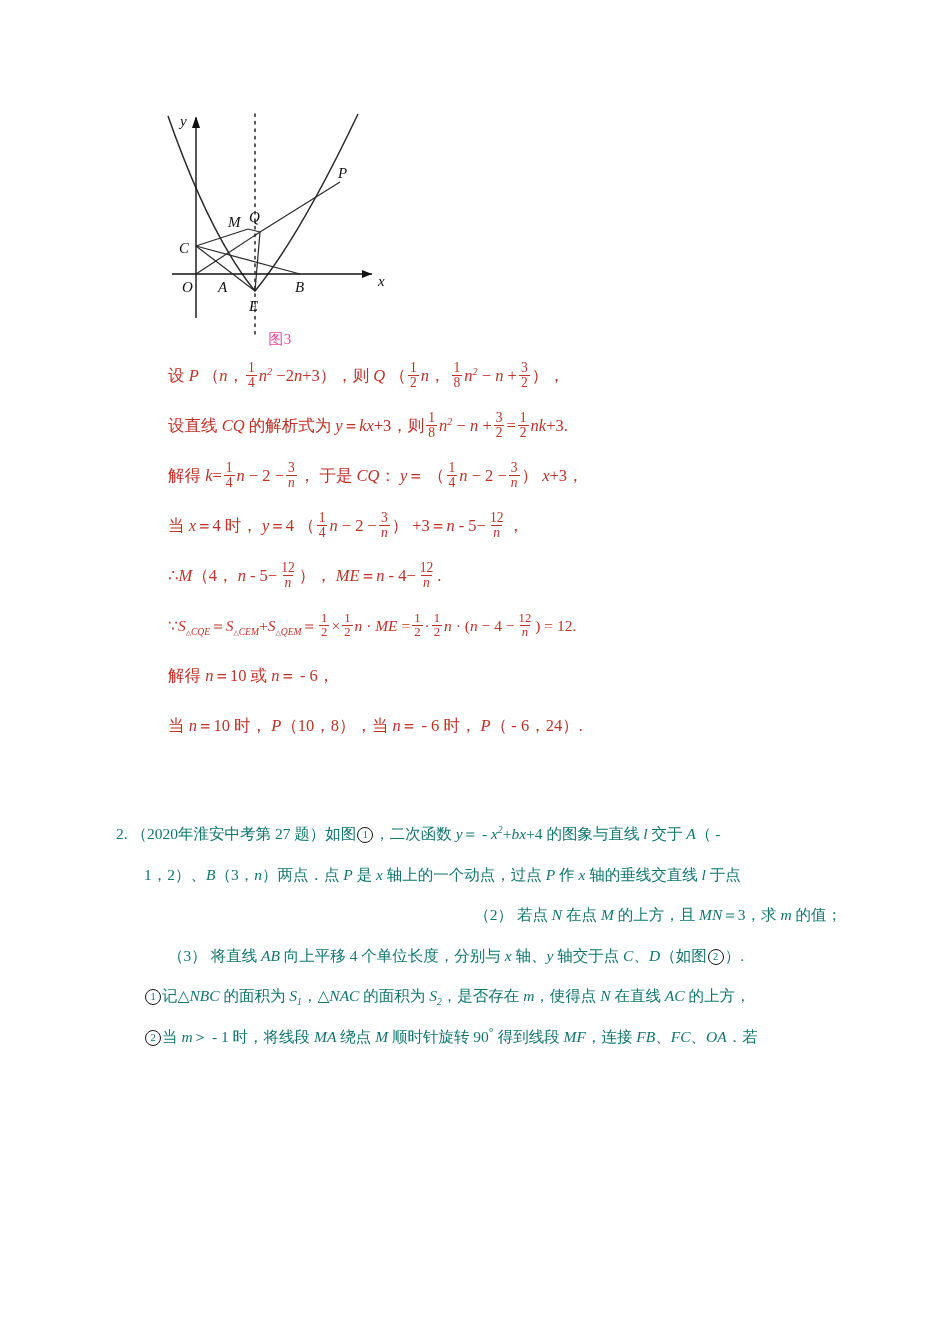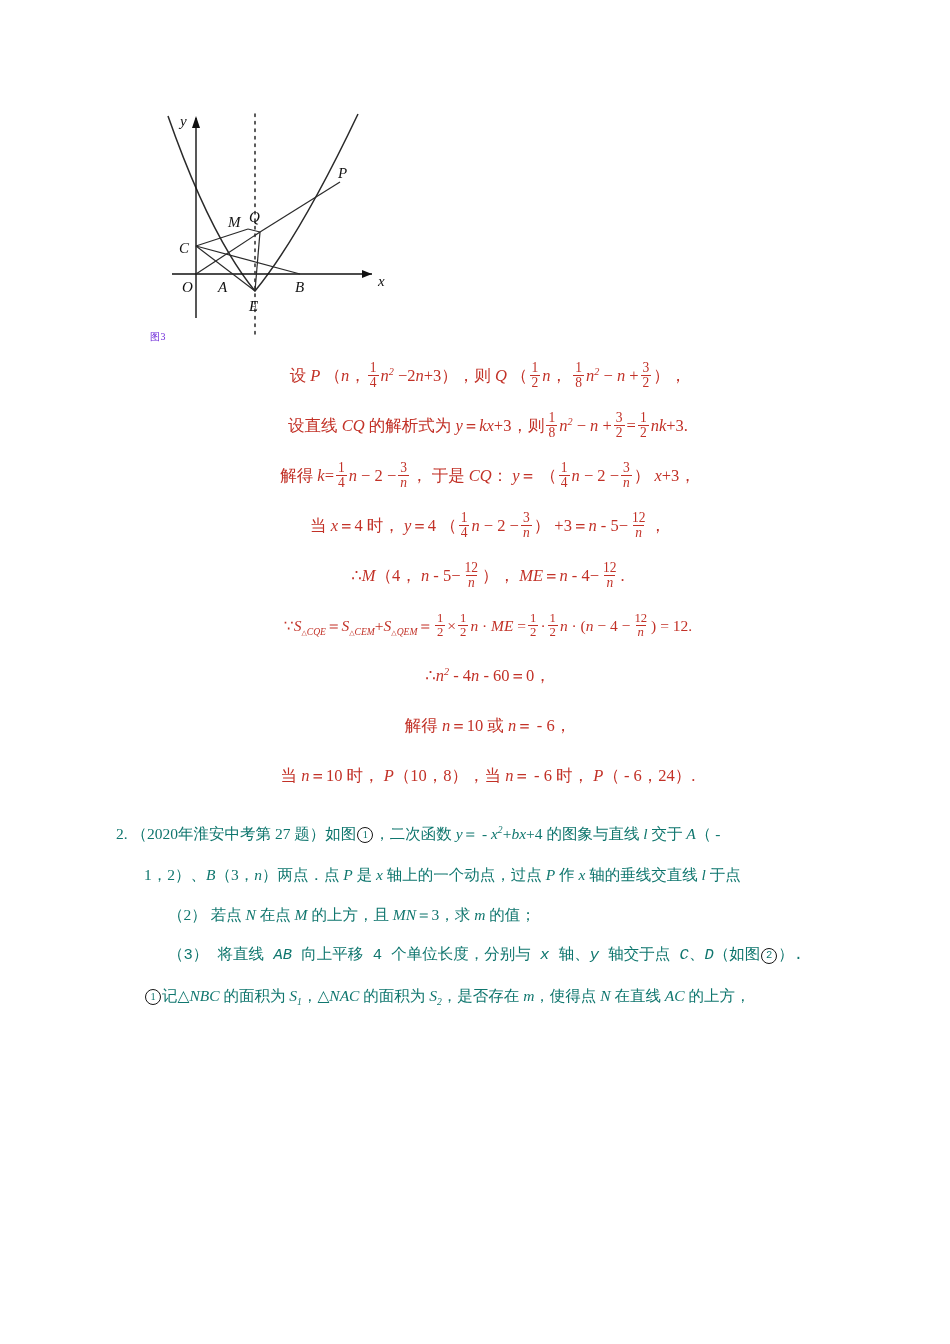--- a/index.html
+++ b/index.html
@@ -22,44 +22,43 @@
     left: 150px;
     top: 96px;
     width: 260px;
     height: 260px;
   }
   .figure-caption {
     position: absolute;
     left: 150px;
     top: 330px;
     width: 260px;
-    text-align: left;
-    font-size: 10px;
+    text-align: center;
+    font-size: 15px;
     font-family: "Liberation Serif", "DejaVu Serif", serif;
-    color: #6d28d9;
+    color: #ec4899;
     letter-spacing: 0.5px;
   }
 
   
   .solution {
     position: absolute;
     left: 168px;
     top: 362px;
     width: 640px;
     color: #c23127;
   }
   .sol-line {
     font-size: 16.5px;
     line-height: 1;
     margin-bottom: 22px;
     white-space: nowrap;
     display: flex;
     align-items: center;
     height: 28px;
-    justify-content: center;
   }
 
   
   .frac {
     display: inline-flex;
     flex-direction: column;
     align-items: center;
     justify-content: center;
     vertical-align: middle;
     font-size: 0.82em;
@@ -277,23 +276,20 @@
         <span class="den">2</span>
       </span>
     <span><i class="it">n</i> · (<i class="it">n</i> − 4 − </span>
     <span class="frac">
         <span class="num">12</span>
         <span class="den"><i class="it">n</i></span>
       </span>
     <span>) = 12.</span>
   </div>
 
-  <div class="sol-line">
-    <span>∴<i class="it">n</i><sup class="ex">2</sup> - 4<i class="it">n</i> - 60＝0，</span>
-  </div>
 
   <div class="sol-line">
     <span>解得&nbsp;<i class="it">n</i>＝10&nbsp;或&nbsp;<i class="it">n</i>＝ - 6，</span>
   </div>
 
   <div class="sol-line">
     <span>当&nbsp;<i class="it">n</i>＝10 时，&nbsp;<i class="it">P</i>（10，8），当&nbsp;<i class="it">n</i>＝ - 6 时，&nbsp;<i class="it">P</i>（ - 6，24）.</span>
   </div>
 
 
@@ -304,28 +300,31 @@
   <div class="p-line">
     <span>2.</span><span>&nbsp;</span><span>（2020年淮安中考第 27 题）</span><span>如图<span class="circnum">1</span>，二次函数&nbsp;<i class="it">y</i>＝ - <i class="it">x</i><sup class="ex">2</sup>+<i class="it">bx</i>+4&nbsp;的图象与直线&nbsp;<i class="it">l</i>&nbsp;交于&nbsp;<i class="it">A</i>（ -</span>
   </div>
 
   <div class="p-line p-indent">
     <span>1，2）、<i class="it">B</i>（3，<i class="it">n</i>）两点．点&nbsp;<i class="it">P</i>&nbsp;是&nbsp;<i class="it">x</i>&nbsp;轴上的一个动点，过点&nbsp;<i class="it">P</i>&nbsp;作&nbsp;<i class="it">x</i>&nbsp;轴的垂线交直线&nbsp;<i class="it">l</i>&nbsp;于点</span>
   </div>
 
 
 
+  <div class="p-line" style="padding-left:52px;text-align:right;">
+    <span>（2）</span><span>&nbsp;若点&nbsp;<i class="it">N</i>&nbsp;在点&nbsp;<i class="it">M</i>&nbsp;的上方，且&nbsp;<i class="it">MN</i>＝3，求&nbsp;<i class="it">m</i>&nbsp;的值；</span>
+  </div>
+
   <div class="p-line" style="padding-left:52px;">
-    <span>（2）</span><span>&nbsp;若点&nbsp;<i class="it">N</i>&nbsp;在点&nbsp;<i class="it">M</i>&nbsp;的上方，且&nbsp;<i class="it">MN</i>＝3，求&nbsp;<i class="it">m</i>&nbsp;的值；</span>
-  </div>
-
-  <div class="p-line" style="padding-left:52px;font-family:Liberation Mono, monospace;">
     <span>（3）</span><span>&nbsp;将直线&nbsp;<i class="it">AB</i>&nbsp;向上平移 4 个单位长度，分别与&nbsp;<i class="it">x</i>&nbsp;轴、<i class="it">y</i>&nbsp;轴交于点&nbsp;<i class="it">C</i>、<i class="it">D</i>（如图<span class="circnum">2</span>）.</span>
   </div>
 
   <div class="p-line p-indent">
     <span class="circnum">1</span><span>记△<i class="it">NBC</i>&nbsp;的面积为&nbsp;<i class="it">S</i><sub class="sb">1</sub>，△<i class="it">NAC</i>&nbsp;的面积为&nbsp;<i class="it">S</i><sub class="sb">2</sub>，是否存在&nbsp;<i class="it">m</i>，使得点&nbsp;<i class="it">N</i>&nbsp;在直线&nbsp;<i class="it">AC</i>&nbsp;的上方，</span>
   </div>
 
 
+  <div class="p-line p-indent">
+    <span class="circnum">2</span><span>当&nbsp;<i class="it">m</i>＞ - 1 时，将线段&nbsp;<i class="it">MA</i>&nbsp;绕点&nbsp;<i class="it">M</i>&nbsp;顺时针旋转 90<span class="deg">°</span>&nbsp;得到线段&nbsp;<i class="it">MF</i>，连接&nbsp;<i class="it">FB</i>、<i class="it">FC</i>、<i class="it">OA</i>．若</span>
+  </div>
 
 
 </div>
 
 </body></html>

